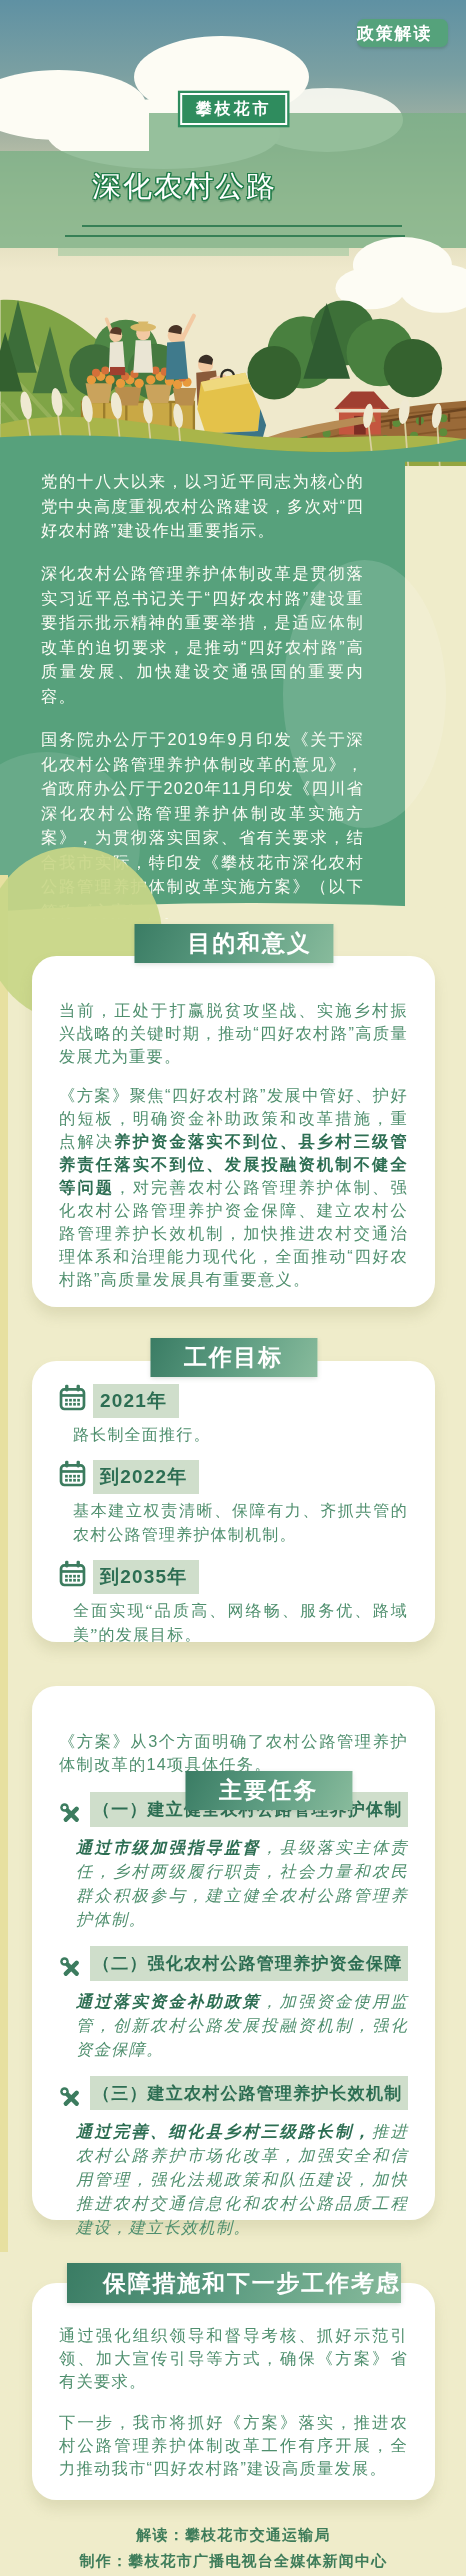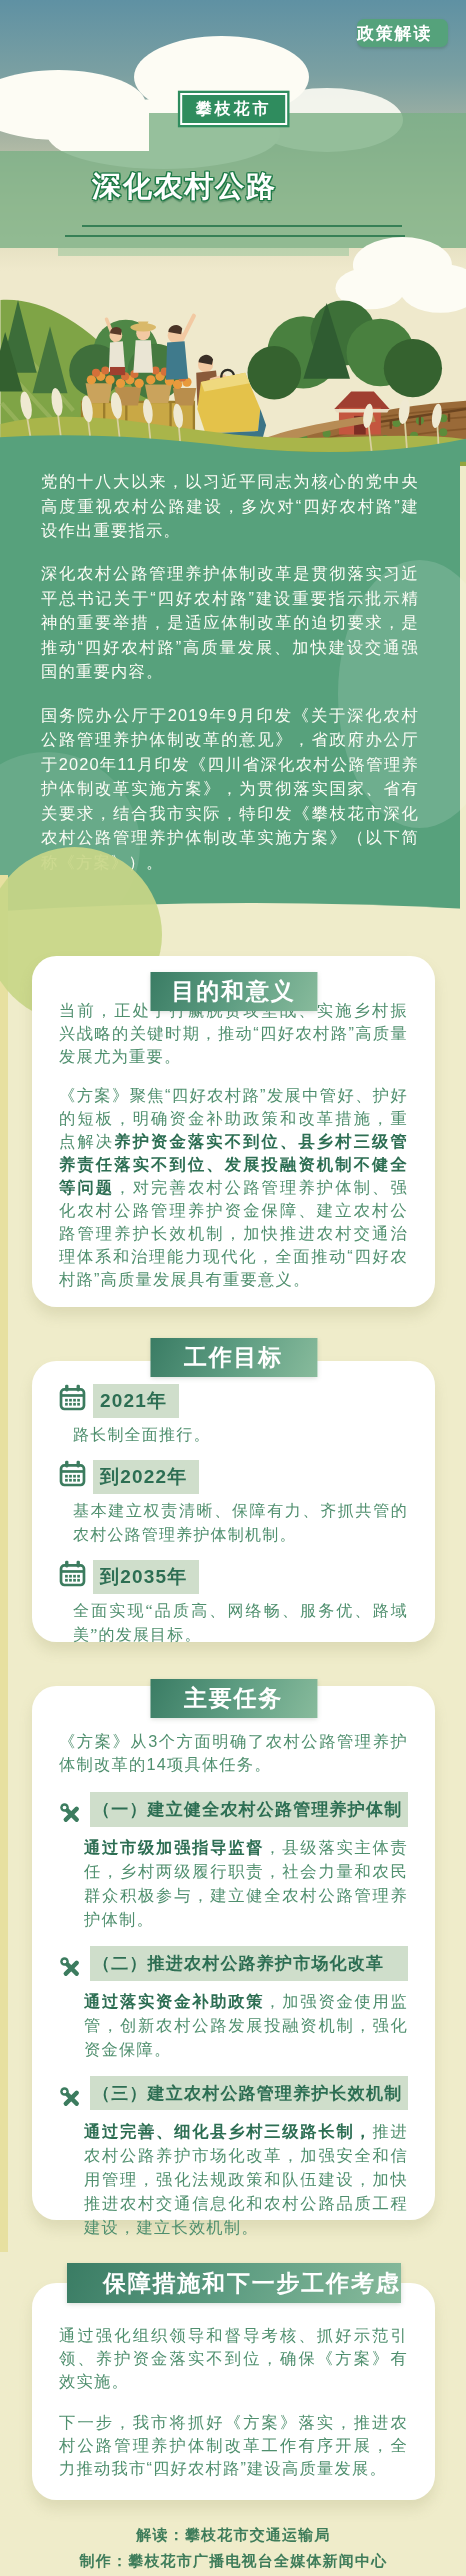--- a/index.html
+++ b/index.html
@@ -13,53 +13,53 @@
   .badge{position:absolute;left:357px;top:19px;width:91px;height:28px;border-radius:7px;
          background:#55a27b;display:flex;align-items:center;justify-content:flex-start;z-index:4;
          box-shadow:0 1.2px 2.3px rgba(60,90,70,.25);}
   .badge span{color:#fff;font-weight:900;font-size:17px;letter-spacing:1.8px;}
   .band-a{position:absolute;left:149px;top:113px;width:318px;height:135px;background:rgba(124,176,134,.8);z-index:2;}
   .band-b{position:absolute;left:0;top:151px;width:149px;height:97px;background:rgba(124,176,134,.8);z-index:2;}
   .band-c{position:absolute;left:58px;top:248px;width:291px;height:8.2px;background:rgba(152,196,155,.55);z-index:2;}
   .city-box{position:absolute;top:93px;left:50%;transform:translateX(-50%);z-index:3;
             background:#2f8c5e;border:2.3px solid #fff;box-shadow:0 0 0 2.3px #2f8c5e;
             padding:3.5px 14px;color:#fff;font-weight:900;font-size:16px;letter-spacing:2.9px;}
-  .main-title{position:absolute;left:0;width:369px;text-align:center;z-index:3;color:#fff;font-weight:700;
+  .main-title{position:absolute;left:0;width:369px;text-align:center;z-index:3;color:#fff;font-weight:400;
               font-size:29px;letter-spacing:1.8px;
               text-shadow:1.2px 0 #1e7b47,-1.2px 0 #1e7b47,0 1.2px #1e7b47,0 -1.2px #1e7b47,
                           1.2px 1.2px #1e7b47,-1.2px -1.2px #1e7b47,1.2px -1.2px #1e7b47,-1.2px 1.2px #1e7b47,0 2.9px 1.2px rgba(25,95,55,.45);}
   .t1{top:167px;} .t2{top:198px;}
   .rule{position:absolute;height:1.8px;background:#2e7a50;z-index:3;opacity:.9;}
   .rule1{top:225px;left:82px;width:320px;} .rule2{top:235px;left:65px;width:340px;}
   .illu{position:absolute;top:233px;left:0;z-index:2;}
 
   
   .green-curve{position:absolute;top:429px;left:0;z-index:2;}
-  .green-body{position:absolute;top:461px;left:0;width:460px;height:455px;background:#57a17c;z-index:2;
+  .green-body{position:absolute;top:461px;left:0;width:405px;height:455px;background:#57a17c;z-index:2;
               box-sizing:border-box;padding:8.2px 41px 0 41px;}
   .green-deco-r{position:absolute;right:-41px;top:99px;width:163px;height:268px;border-radius:50%;
                 background:rgba(255,255,255,.14);}
   .green-deco-b{position:absolute;left:-47px;bottom:-23px;width:187px;height:187px;border-radius:50%;
                 background:rgba(255,255,255,.10);}
   .wtext{position:relative;color:#fdfdf6;font-size:16.3px;line-height:24.5px;letter-spacing:1.2px;
          text-align:justify;margin:0 0 18.7px 0;}
   .bottom-curve{position:absolute;top:895px;left:0;z-index:2;}
   .circle-yellow{position:absolute;left:-13px;top:847px;width:175px;height:175px;border-radius:50%;
                  background:#c8d687;opacity:.92;z-index:3;}
   .edge-strip{position:absolute;left:0;top:875px;width:8.2px;height:1377px;background:#e7e0a0;z-index:2;}
 
   
   .sec-header{position:absolute;left:50%;transform:translateX(-50%);z-index:6;
               background:linear-gradient(115deg,#3a7c64 0%,#5e9d82 50%,#88bb9c 100%);
               color:#fff;font-weight:900;font-size:23px;letter-spacing:1.8px;
               display:flex;align-items:center;justify-content:center;
               box-shadow:0 2.3px 4.7px rgba(90,110,90,.25);}
   .hd-sm{width:167px;height:39px;}
   .hd-lg{width:334px;height:40px;}
-  .hd-purpose{top:972px;} .hd-goals{top:1338px;} .hd-tasks{top:1679px;} .hd-safe{top:2263px;justify-content:flex-end;}
+  .hd-purpose{top:924px;padding-left:32px;} .hd-goals{top:1338px;} .hd-tasks{top:1771px;margin-left:35px;} .hd-safe{top:2263px;justify-content:flex-end;}
   .card{position:absolute;left:32px;width:403px;background:#ffffff;border-radius:24.5px;z-index:5;
         box-sizing:border-box;box-shadow:0 8.2px 13px rgba(140,140,90,.18);}
   .card-purpose{top:956px;height:351px;padding:43px 27px 0 27px;}
   .card-goals{top:1361px;height:281px;padding:23px 27px 0 27px;}
   .card-tasks{top:1686px;height:534px;padding:44px 27px 0 27px;}
   .card-safe{top:2283px;height:217px;padding:41px 27px 0 27px;}
   .gtext{color:#4f8f6e;font-size:16.3px;line-height:23px;letter-spacing:1.2px;text-align:justify;margin:0 0 16.3px 0;}
   .gbold{color:#2d6e53;font-weight:900;}
 
   .goal-row{display:flex;align-items:flex-start;gap:7px;margin:0 0 4.7px 0;}
@@ -67,21 +67,21 @@
              font-size:19px;letter-spacing:1.2px;padding:4.1px 11.7px 4.1px 7px;}
   .goal-text{color:#4f8f6e;font-size:16px;line-height:24px;letter-spacing:1.2px;
              margin:0 0 13px 14px;text-align:justify;font-family:Liberation Serif, serif;}
   .icon-cal{width:27px;height:27px;flex:0 0 27px;}
 
   .task-row{display:flex;align-items:flex-end;gap:6px;margin:0 0 8.2px 0;}
   .icon-tools{width:24.5px;height:24.5px;flex:0 0 24.5px;}
   .task-label{flex:1;background:#cfdecb;color:#2d6e53;font-weight:900;font-size:17px;
               letter-spacing:1.2px;padding:5.8px 3.5px;}
   .task-body{color:#4f8f6e;font-size:16.3px;line-height:24px;letter-spacing:1.2px;
-             text-align:justify;margin:0 0 15px 25px;}
+             text-align:justify;margin:0 0 15px 17px;font-style:italic;}
 
   .footer{position:absolute;top:2522px;left:0;width:467px;text-align:center;z-index:4;}
   .footer div{color:#3e7c5a;font-weight:900;font-size:15px;line-height:26px;letter-spacing:1.2px;}
 </style>
 </head>
 <body>
 
 <div id="poster">
 
   <div class="hero">
@@ -360,21 +360,21 @@
 
     <div class="task-row">
       <svg class="icon-tools" viewBox="0 0 40 40">
           <g fill="#3c7c5f">
             <rect x="16.5" y="4" width="7" height="32" rx="3" transform="rotate(45 20 20)"></rect>
             <rect x="16.5" y="4" width="7" height="32" rx="3" transform="rotate(-45 20 20)"></rect>
             <circle cx="9" cy="9" r="7"></circle>
             <circle cx="9" cy="9" r="3" fill="#fff"></circle>
           </g>
         </svg>
-      <span class="task-label">（二）推进农村公路养护市场化改革</span>
+      <span class="task-label">（二）强化农村公路管理养护资金保障</span>
     </div>
     <p class="task-body"><span class="gbold">通过落实资金补助政策</span><span>，加强资金使用监管，创新农村公路发展投融资机制，强化资金保障。</span></p>
 
     <div class="task-row">
       <svg class="icon-tools" viewBox="0 0 40 40">
           <g fill="#3c7c5f">
             <rect x="16.5" y="4" width="7" height="32" rx="3" transform="rotate(45 20 20)"></rect>
             <rect x="16.5" y="4" width="7" height="32" rx="3" transform="rotate(-45 20 20)"></rect>
             <circle cx="9" cy="9" r="7"></circle>
             <circle cx="9" cy="9" r="3" fill="#fff"></circle>
@@ -382,21 +382,21 @@
         </svg>
       <span class="task-label">（三）建立农村公路管理养护长效机制</span>
     </div>
     <p class="task-body"><span class="gbold">通过完善、细化县乡村三级路长制，</span><span>推进农村公路养护市场化改革，加强安全和信用管理，强化法规政策和队伍建设，加快推进农村交通信息化和农村公路品质工程建设，建立长效机制。</span></p>
   </div>
 
   <div class="sec-header hd-lg hd-safe">
     <span>保障措施和下一步工作考虑</span>
   </div>
   <div class="card card-safe">
-    <p class="gtext" style="margin-bottom:17.5px;">通过强化组织领导和督导考核、抓好示范引领、养护资金落实不到位，确保《方案》有效实施。</p>
+    <p class="gtext" style="margin-bottom:17.5px;">通过强化组织领导和督导考核、抓好示范引领、加大宣传引导等方式，确保《方案》省有关要求。</p>
     <p class="gtext">下一步，我市将抓好《方案》落实，推进农村公路管理养护体制改革工作有序开展，全力推动我市“四好农村路”建设高质量发展。</p>
   </div>
 
   <div class="footer">
     <div>解读：攀枝花市交通运输局</div>
     <div>制作：攀枝花市广播电视台全媒体新闻中心</div>
   </div>
 
 </div>
 

